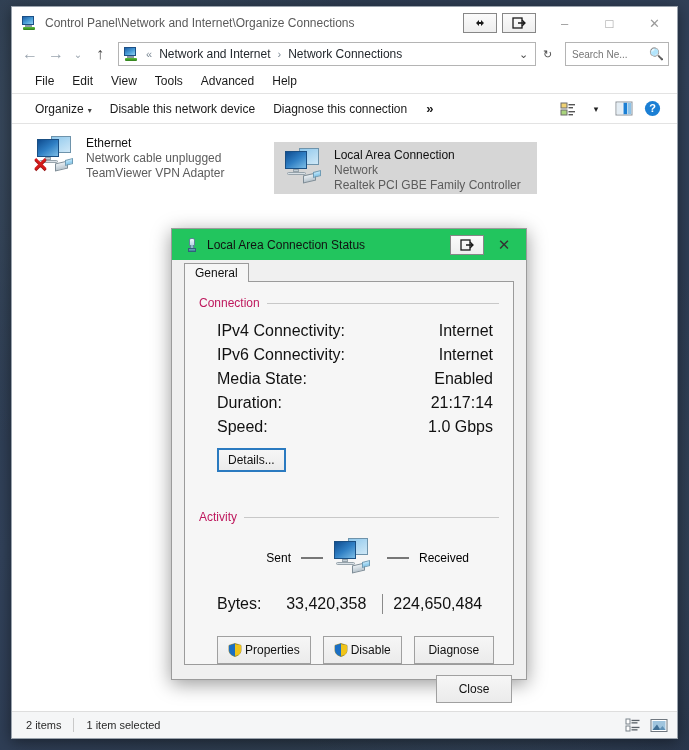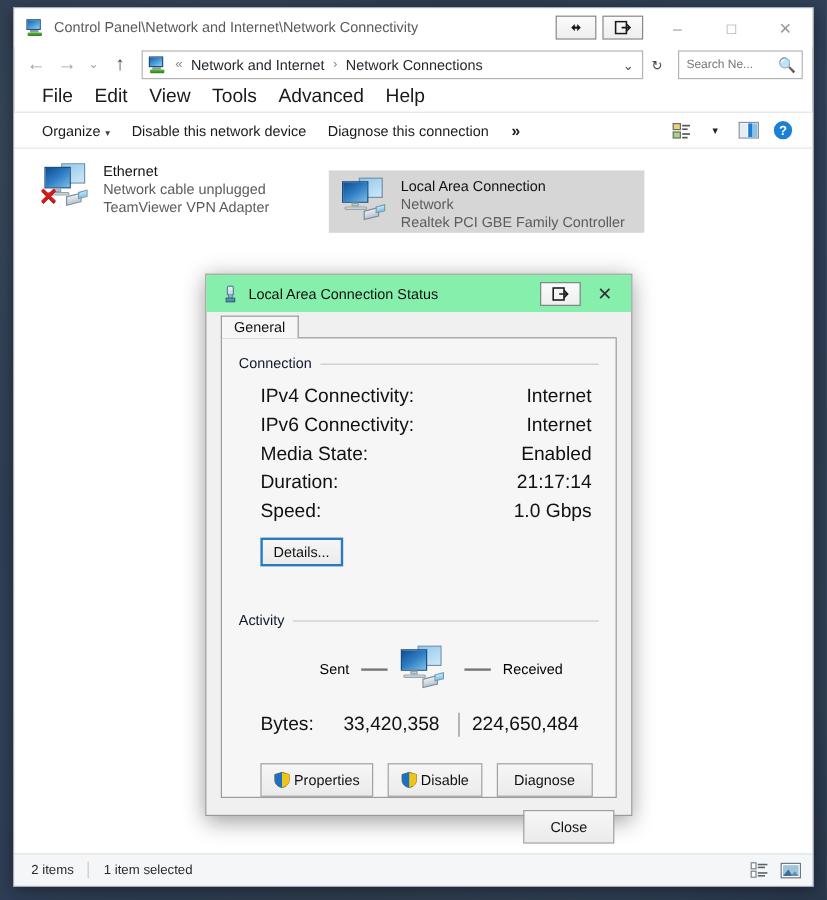--- a/index.html
+++ b/index.html
@@ -129,21 +129,21 @@
     font-family: "Liberation Sans", sans-serif;
   }
   .searchbox .mag { font-size: 12px; color: #444; flex:0 0 auto; }
 
   
   .menubar {
     height: 24px; display: flex; align-items: center;
     padding-left: 14px; gap: 0; flex: 0 0 auto;
   }
   .menubar .mi {
-    font-size: 16px; color: #1a1a1a;
+    font-size: 12px; color: #1a1a1a;
     padding: 3px 9px; cursor: pointer;
   }
 
   
   .cmdbar {
     height: 31px; display: flex; align-items: center;
     border-top: 1px solid #e3e3e3; border-bottom: 1px solid #e3e3e3;
     background: #fff; padding-left: 14px; flex: 0 0 auto;
   }
   .cmd {
@@ -257,21 +257,21 @@
     left: 171px; top: 228px;
     width: 356px; height: 452px;
     background: #f0f0f0;
     border: 1px solid #9b9b9b;
     box-shadow: 0 4px 18px rgba(0,0,0,.40);
     display: flex; flex-direction: column;
     font-size: 12px;
   }
   .dlg-title {
     height: 31px; display: flex; align-items: center;
-    background: #86efac; flex: 0 0 auto;
+    background: #22c55e; flex: 0 0 auto;
   }
   .dlg-ico { width: 16px; height: 16px; margin: 0 7px 0 12px; position: relative; flex:0 0 auto; }
   .conn-ico .cap {
     position:absolute; left:5px; top:1px; width:6px; height:8px;
     background: linear-gradient(#eef6fa,#b9d7e6);
     border:1px solid #5e8599; border-radius: 2px 2px 0 0;
   }
   .conn-ico .shaft {
     position:absolute; left:6px; top:8px; width:4px; height:4px;
     background:#8fb7c9; border-left:1px solid #5e8599; border-right:1px solid #5e8599;
@@ -312,21 +312,21 @@
     margin: 0 12px 0 12px;
     border: 1px solid #9b9b9b;
     background: #f6f6f6;
     flex: 1 1 auto;
     position: relative;
     padding: 14px 14px 0 14px;
   }
   
   .grp {
     display: flex; align-items: center; gap: 7px;
-    font-size: 12px; color: #0f172a;
+    font-size: 12px; color: #be185d;
     margin-bottom: 9px;
   }
   .grp .line { flex: 1 1 auto; height: 1px; background: #c8c8c8; }
 
   .rowtbl { width: 100%; border-collapse: collapse; }
   .rowtbl td { font-size: 16px; color: #111; padding: 3px 0; }
   .rowtbl td.lbl { padding-left: 18px; white-space: nowrap; }
   .rowtbl td.val { text-align: right; white-space: nowrap; padding-right: 6px; }
 
   .btn {
@@ -381,21 +381,21 @@
 <div id="explorer">
 
   <div class="titlebar">
     <div class="title-icon">
       <div class="pc-ico">
           <div class="scr"></div>
           <div class="base"></div>
           <div class="grn"></div>
         </div>
     </div>
-    <div class="title-text">Control Panel\Network and Internet\Network Connectivity</div>
+    <div class="title-text">Control Panel\Network and Internet\Organize Connections</div>
 
     <div class="tb-extra">
       <div class="xbtn">
         <svg width="16" height="10" viewBox="0 0 16 10">
             <path d="M4 5 L7 2 L7 4 L9 4 L9 2 L12 5 L9 8 L9 6 L7 6 L7 8 Z" fill="#1a1a1a"></path>
           </svg>
       </div>
       <div class="xbtn">
         <svg width="16" height="12" viewBox="0 0 16 12">
           <rect x="2" y="1" width="9" height="10" fill="none" stroke="#1a1a1a" stroke-width="1.3"></rect>

